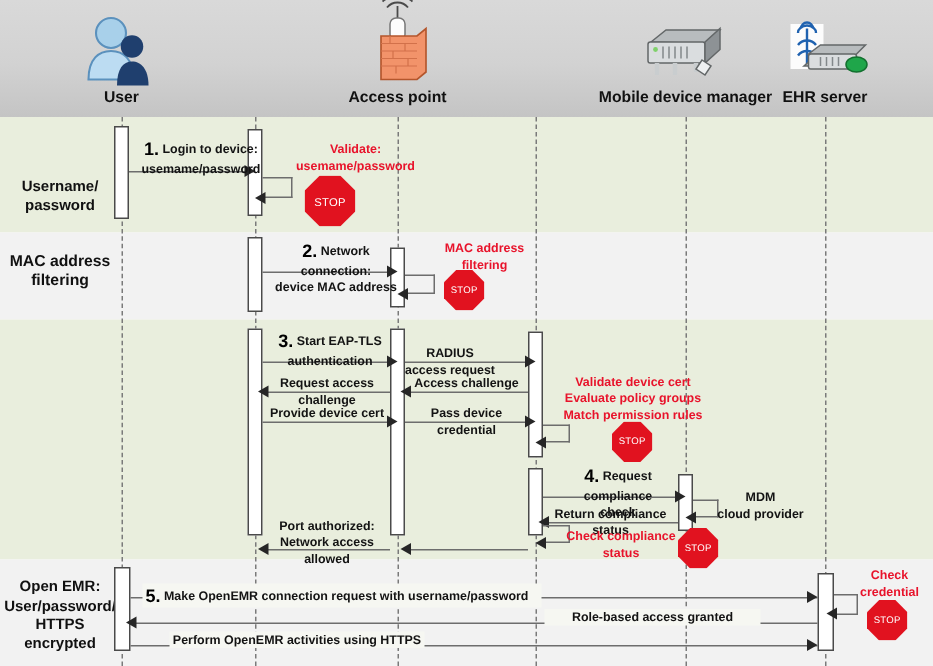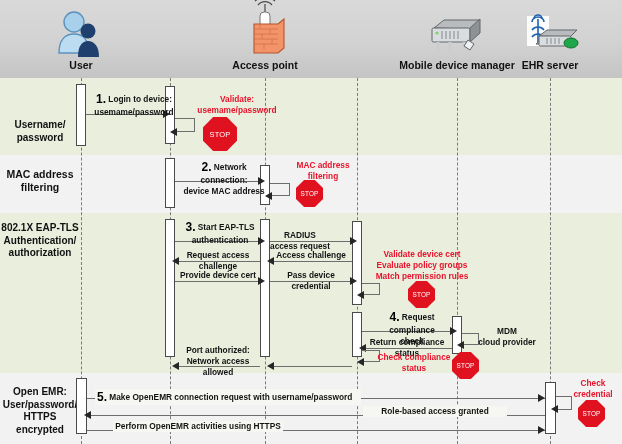--- a/index.html
+++ b/index.html
@@ -58,25 +58,20 @@
   <div class="band green" style="top:213px;height:160px;"></div>
   <div class="band gray" style="top:373px;height:71px;"></div>
 
   <div class="band-label" style="top:99px;font-size:10px;margin-top:20px;">
     <div>Username/</div>
     <div>password</div>
   </div>
   <div class="band-label" style="top:168px;font-size:10.5px;">
     <div>MAC address</div>
     <div>filtering</div>
-  </div>
-  <div class="band-label" style="top:222px;font-size:10px;">
-    <div>802.1X EAP-TLS</div>
-    <div>Authentication/</div>
-    <div>authorization</div>
   </div>
   <div class="band-label" style="top:386px;font-size:10px;">
     <div>Open EMR:</div>
     <div>User/password/</div>
     <div>HTTPS encrypted</div>
   </div>
 
   <div id="header">
 
     <div class="actor" style="left:21px;">

